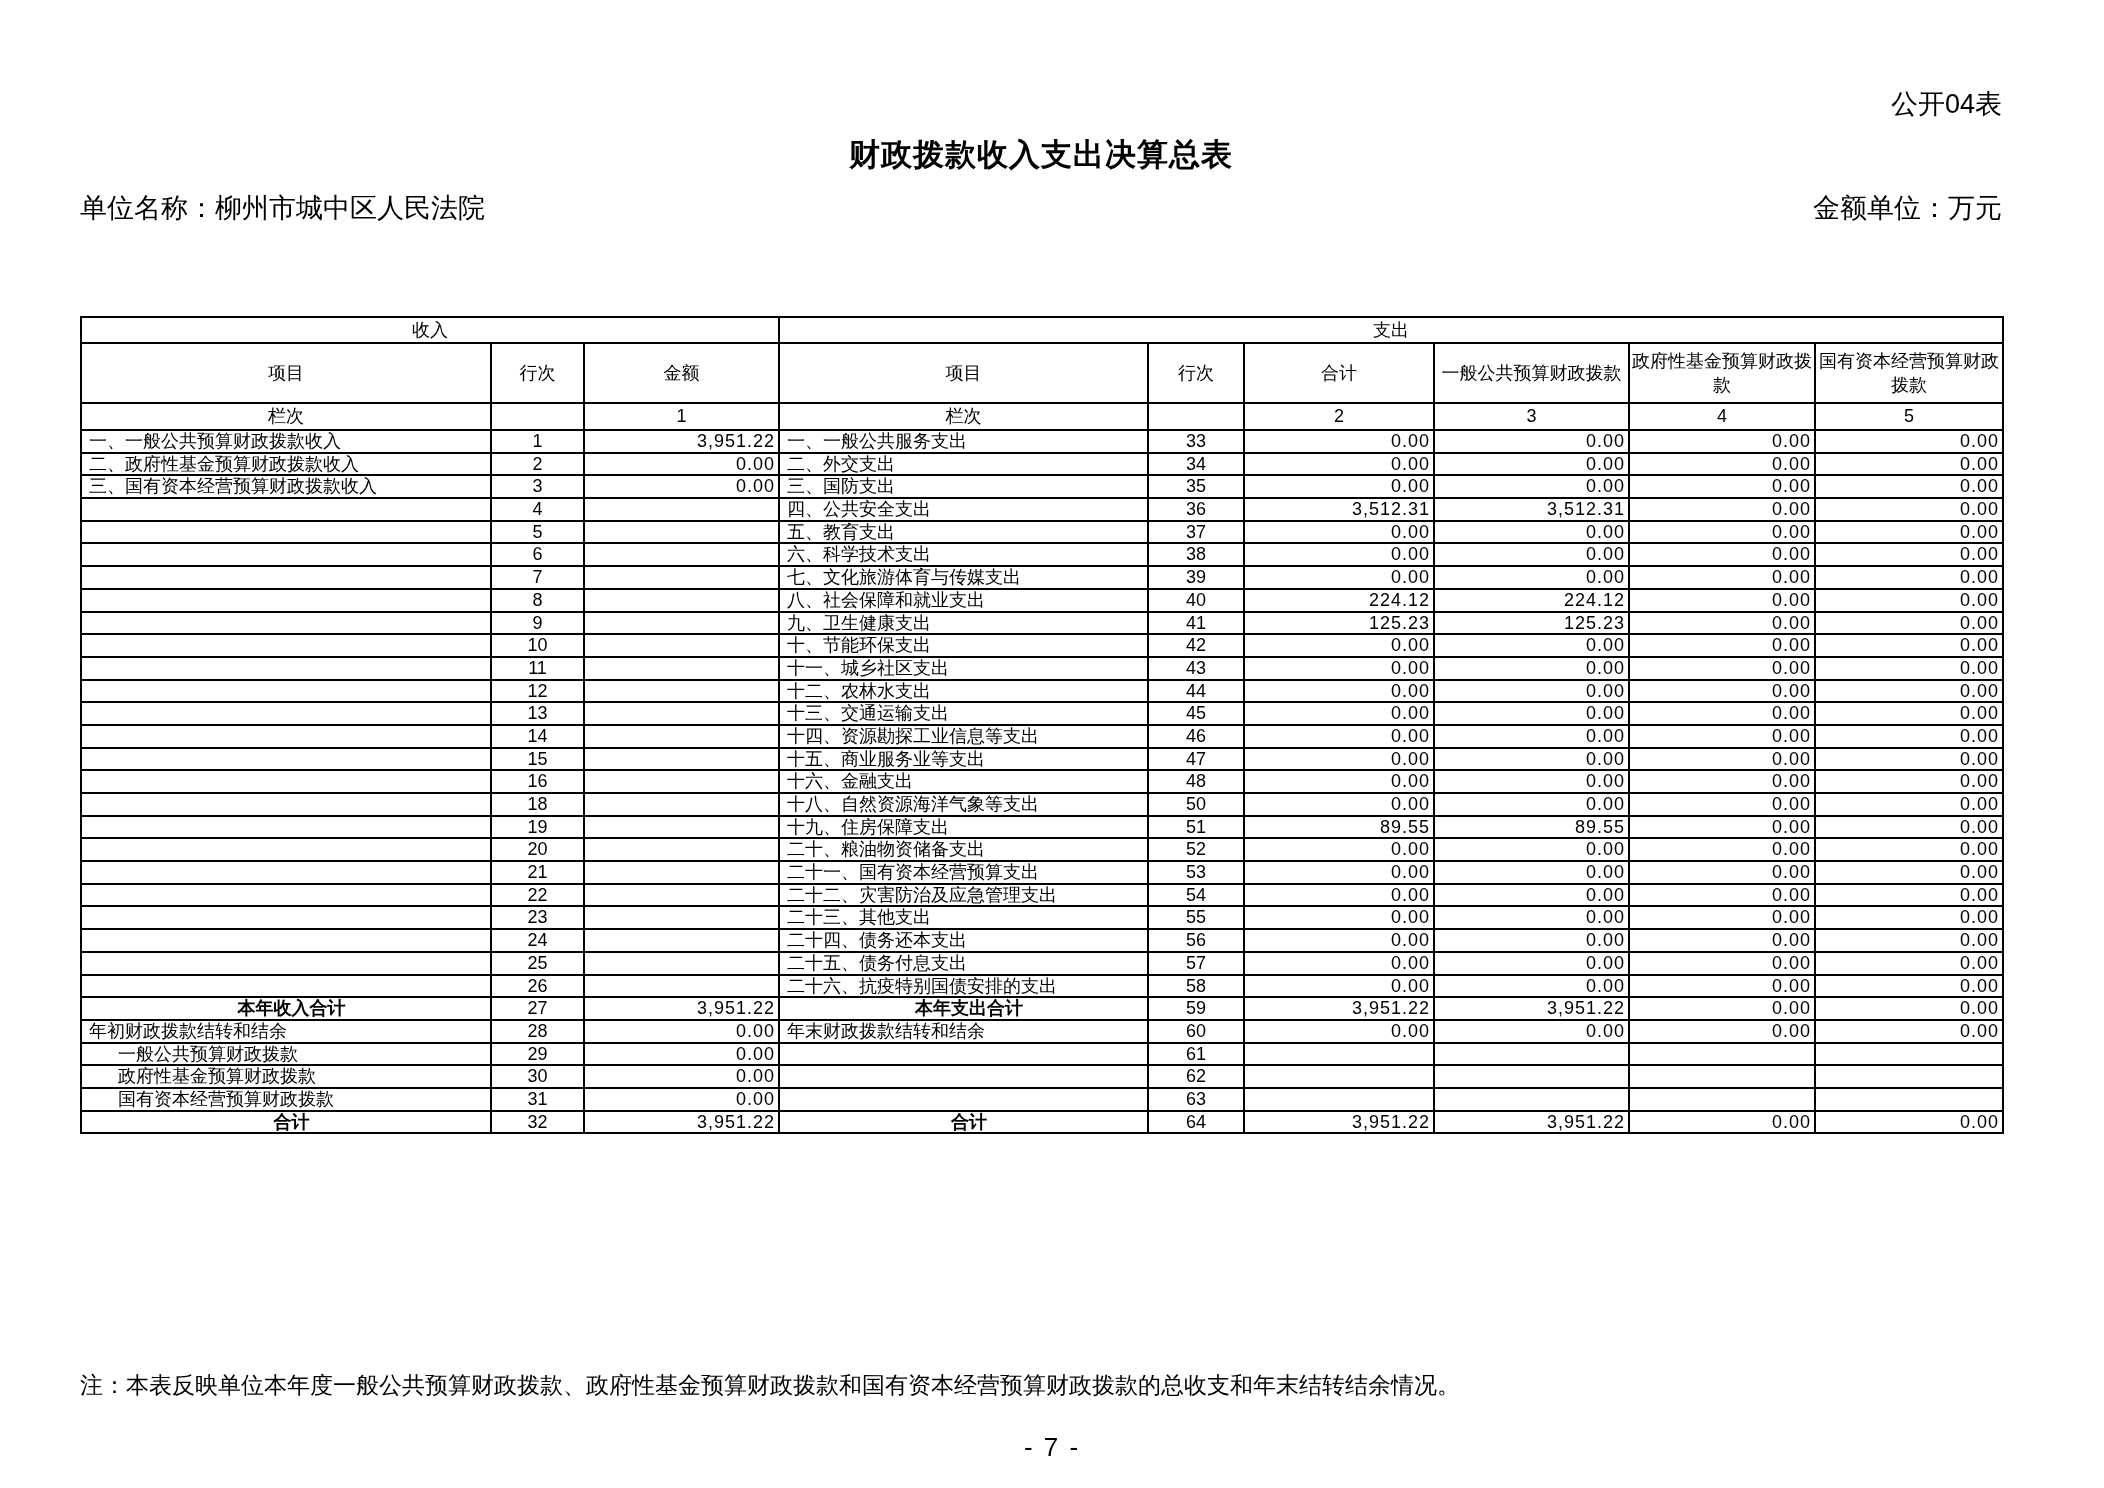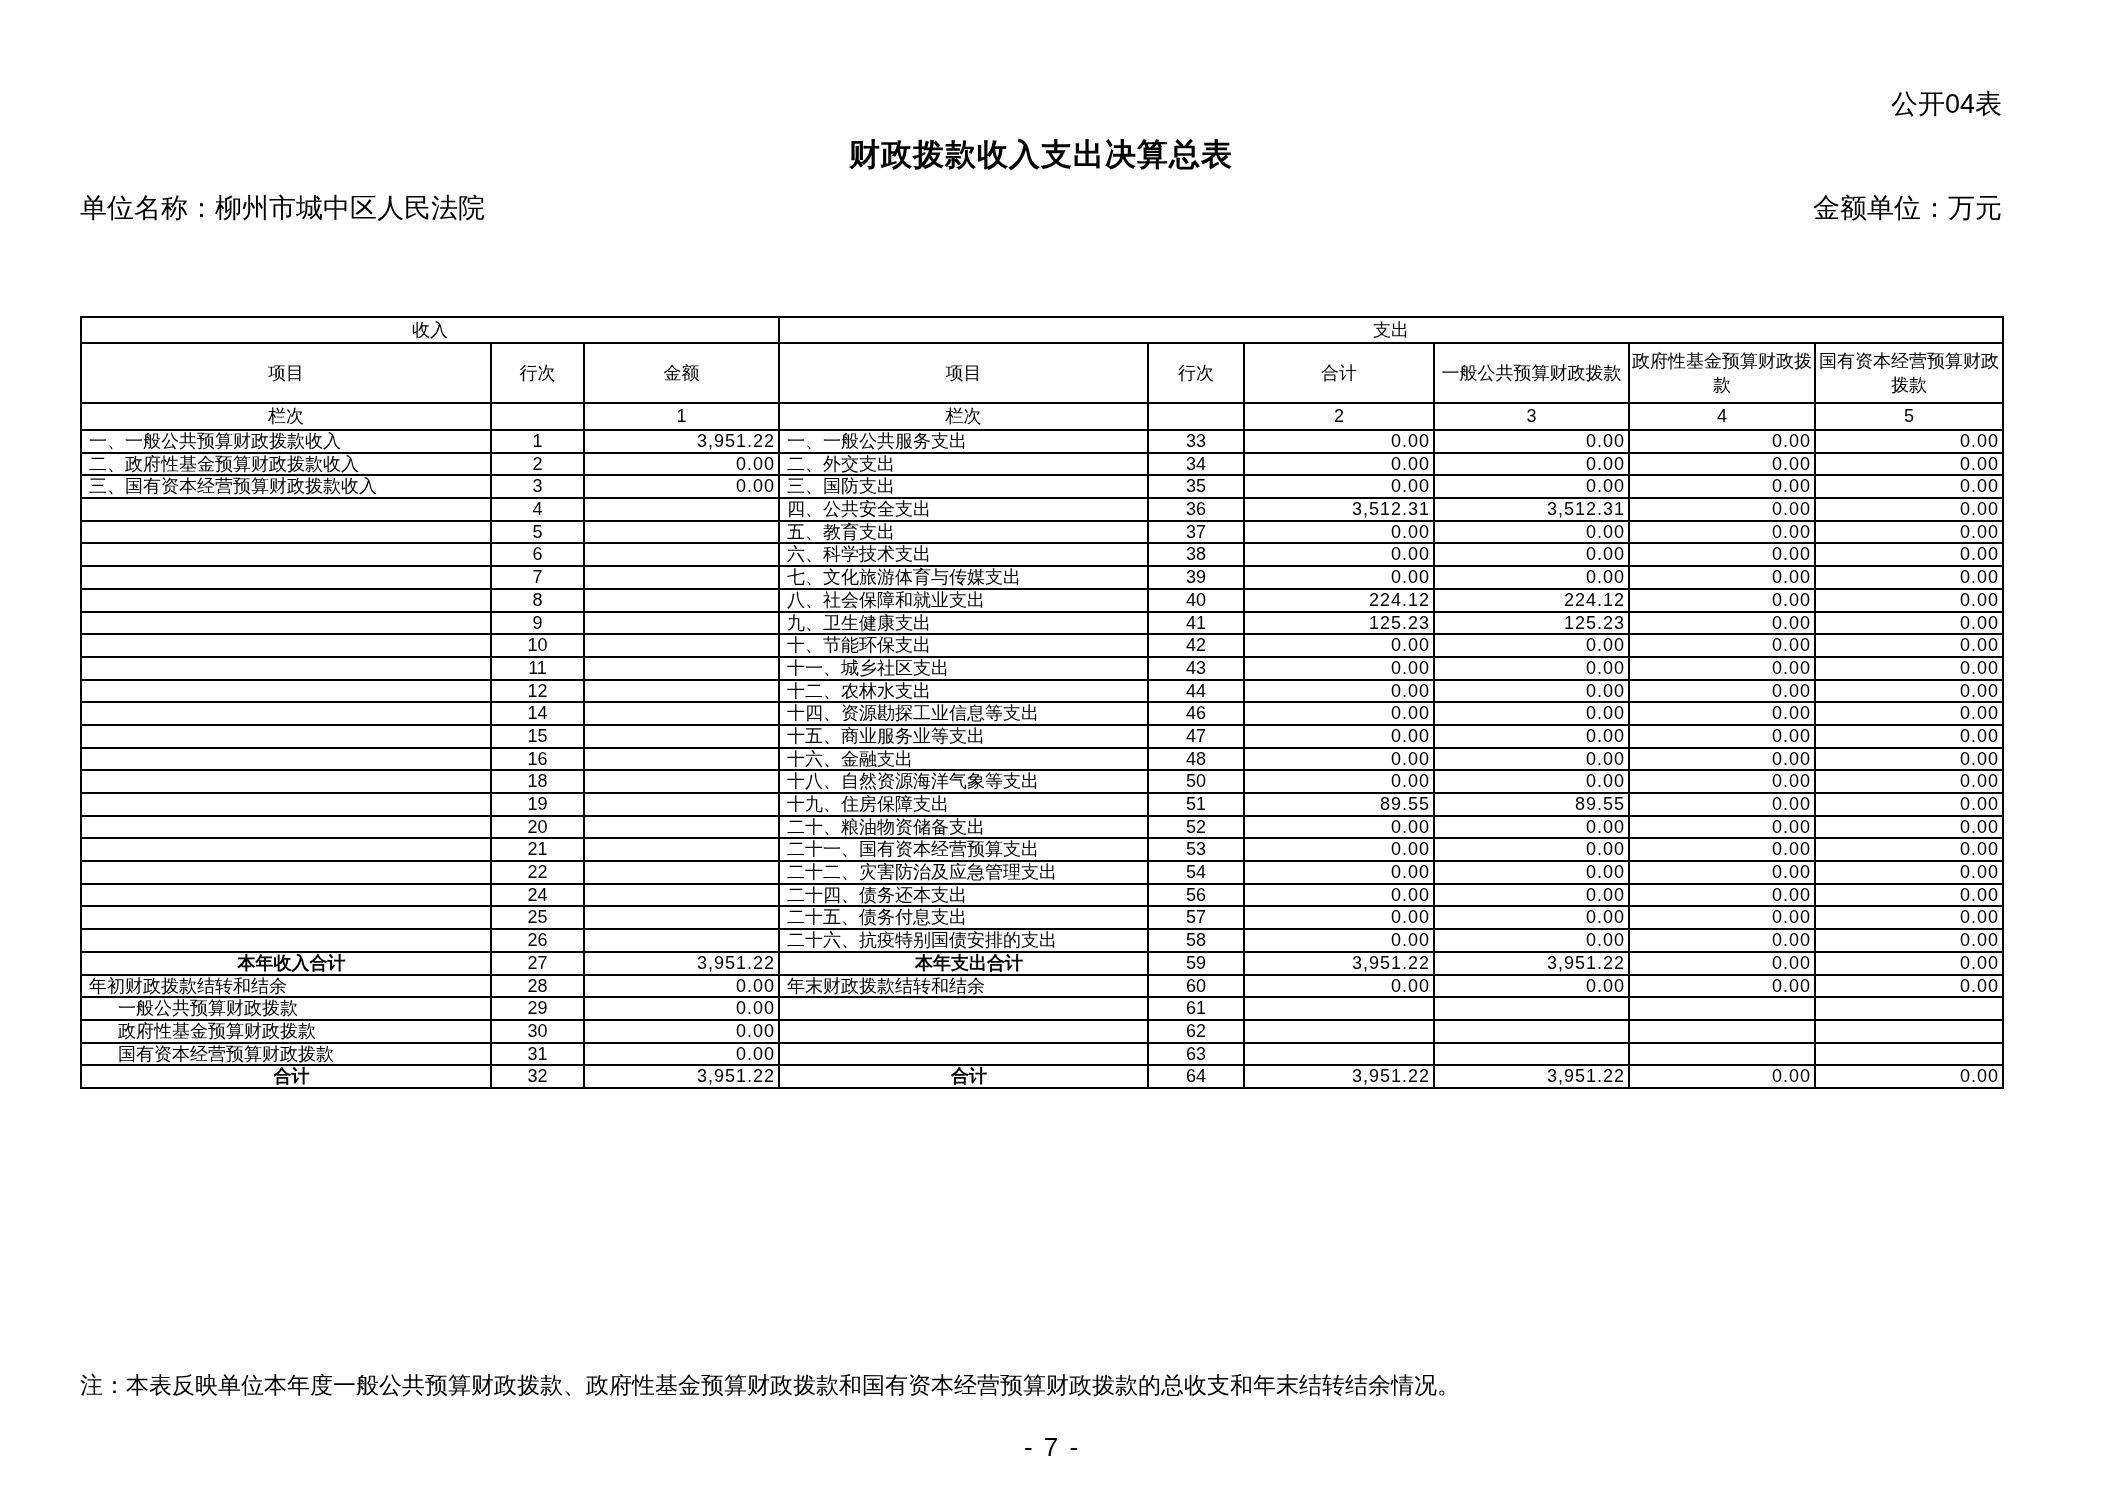--- a/index.html
+++ b/index.html
@@ -206,20 +206,31 @@
         <td class="num"></td>
         <td class="item">十二、农林水支出</td>
         <td class="line">44</td>
         <td class="num">0.00</td>
         <td class="num">0.00</td>
         <td class="num">0.00</td>
         <td class="num">0.00</td>
       </tr>
       <tr>
         <td class="item"></td>
+        <td class="line">13</td>
+        <td class="num"></td>
+        <td class="item">十三、交通运输支出</td>
+        <td class="line">45</td>
+        <td class="num">0.00</td>
+        <td class="num">0.00</td>
+        <td class="num">0.00</td>
+        <td class="num">0.00</td>
+      </tr>
+      <tr>
+        <td class="item"></td>
         <td class="line">14</td>
         <td class="num"></td>
         <td class="item">十四、资源勘探工业信息等支出</td>
         <td class="line">46</td>
         <td class="num">0.00</td>
         <td class="num">0.00</td>
         <td class="num">0.00</td>
         <td class="num">0.00</td>
       </tr>
       <tr>
@@ -287,20 +298,31 @@
         <td class="num">0.00</td>
         <td class="num">0.00</td>
         <td class="num">0.00</td>
       </tr>
       <tr>
         <td class="item"></td>
         <td class="line">22</td>
         <td class="num"></td>
         <td class="item">二十二、灾害防治及应急管理支出</td>
         <td class="line">54</td>
+        <td class="num">0.00</td>
+        <td class="num">0.00</td>
+        <td class="num">0.00</td>
+        <td class="num">0.00</td>
+      </tr>
+      <tr>
+        <td class="item"></td>
+        <td class="line">23</td>
+        <td class="num"></td>
+        <td class="item">二十三、其他支出</td>
+        <td class="line">55</td>
         <td class="num">0.00</td>
         <td class="num">0.00</td>
         <td class="num">0.00</td>
         <td class="num">0.00</td>
       </tr>
       <tr>
         <td class="item"></td>
         <td class="line">24</td>
         <td class="num"></td>
         <td class="item">二十四、债务还本支出</td>

